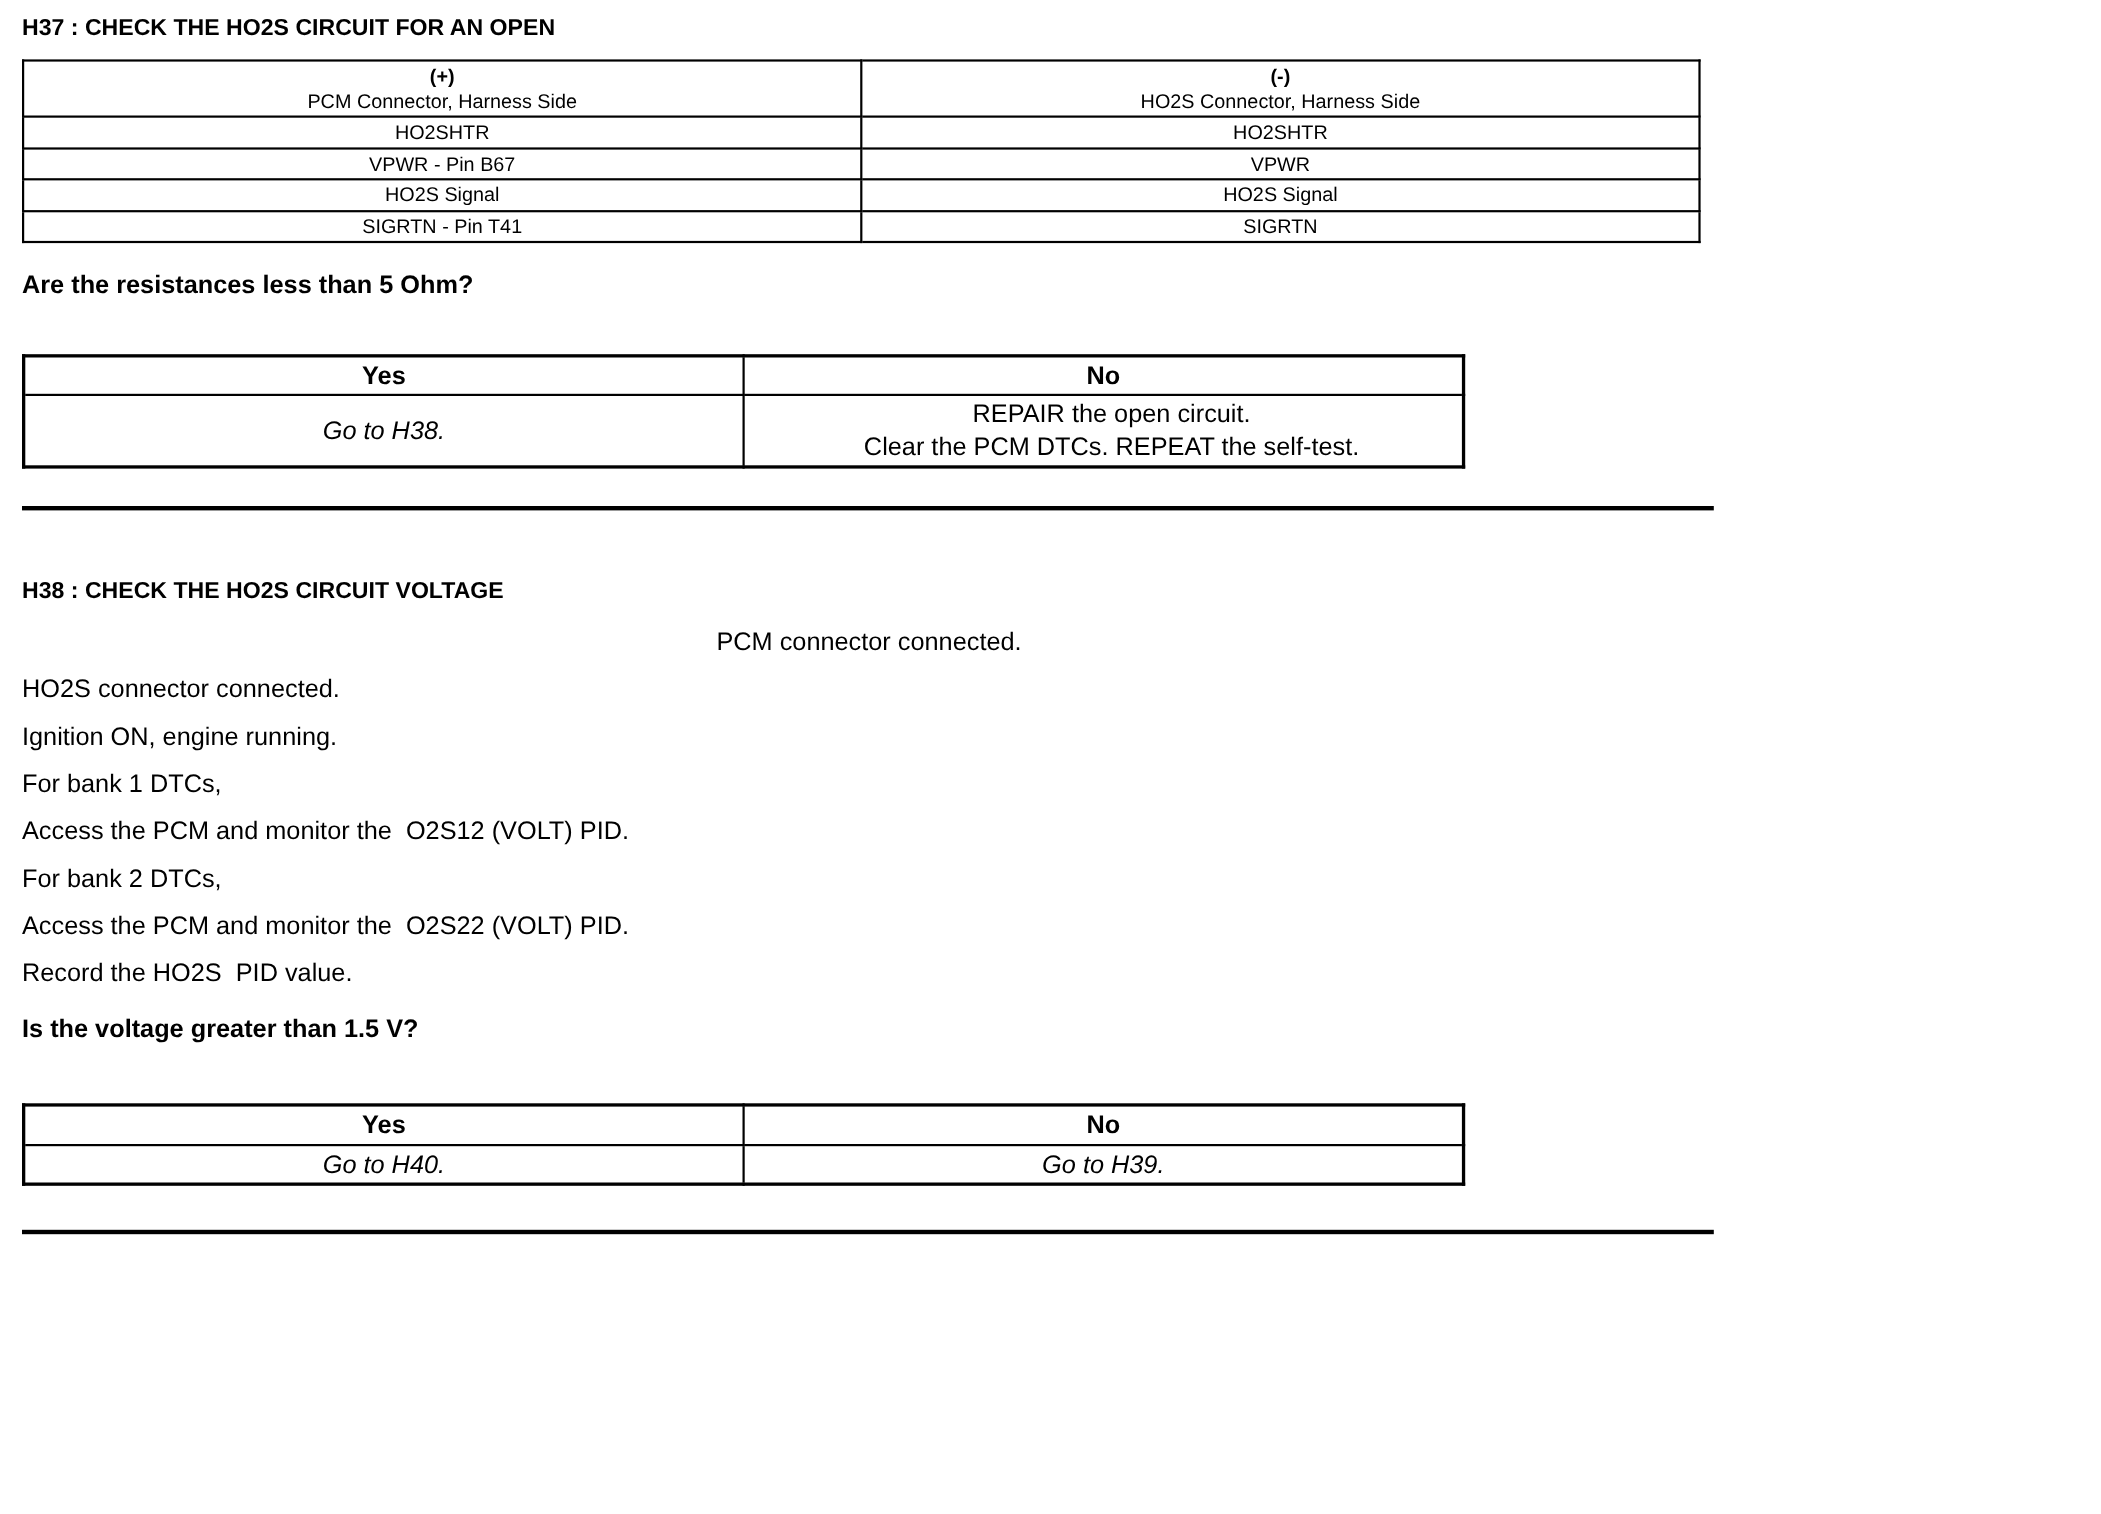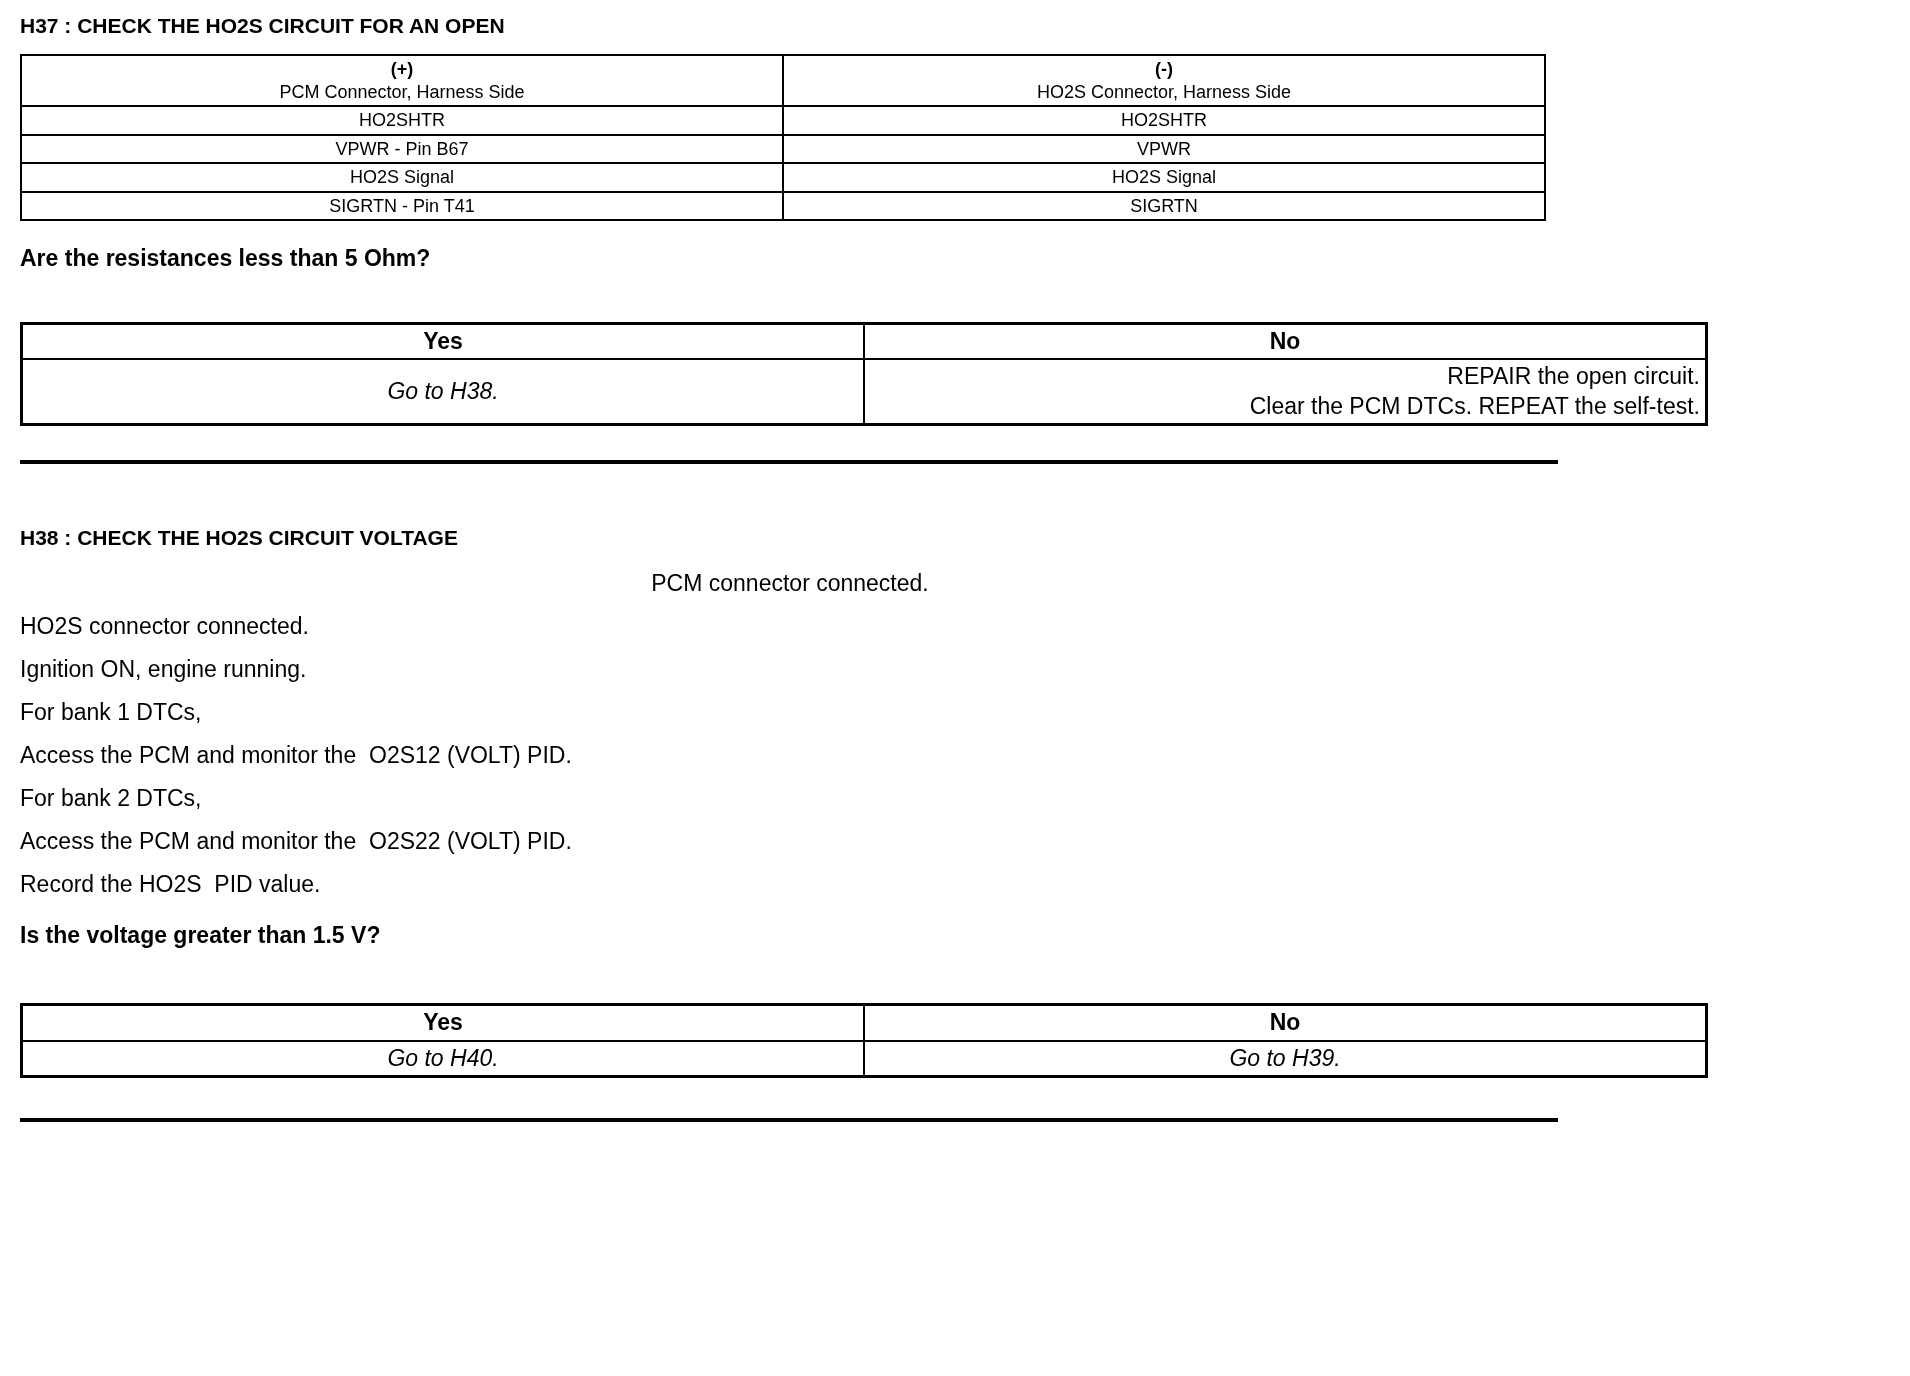--- a/index.html
+++ b/index.html
@@ -44,38 +44,38 @@
     text-align: center;
     font-size: 18px;
     font-weight: normal;
     padding: 2px 4px;
     line-height: 1.25;
   }
   .th-sign { font-weight: bold; }
   
   .decision-table {
     border-collapse: collapse;
-    width: 1688px;
+    width: 1312px;
     table-layout: fixed;
     border: 3px solid #000000;
   }
   .decision-table th,
   .decision-table td {
     border: 2px solid #000000;
     font-size: 23px;
     padding: 2px 5px;
     line-height: 1.28;
     vertical-align: middle;
   }
   .decision-table th {
     font-weight: bold;
     text-align: center;
   }
   .decision-table td.center-cell { text-align: center; font-style: italic; }
-  .decision-table td.left-cell { text-align: right; vertical-align: top; padding-left: 20px; }
+  .decision-table td.left-cell { text-align: center; vertical-align: top; padding-left: 20px; }
   .dt-h37 { margin-top: 50px; }
   .dt-h38 { margin-top: 54px; }
   .section-rule {
     width: 1538px;
     height: 4px;
     background: #000000;
     border: none;
   }
   .rule-1 { margin-top: 34px; }
   .rule-2 { margin-top: 40px; }

